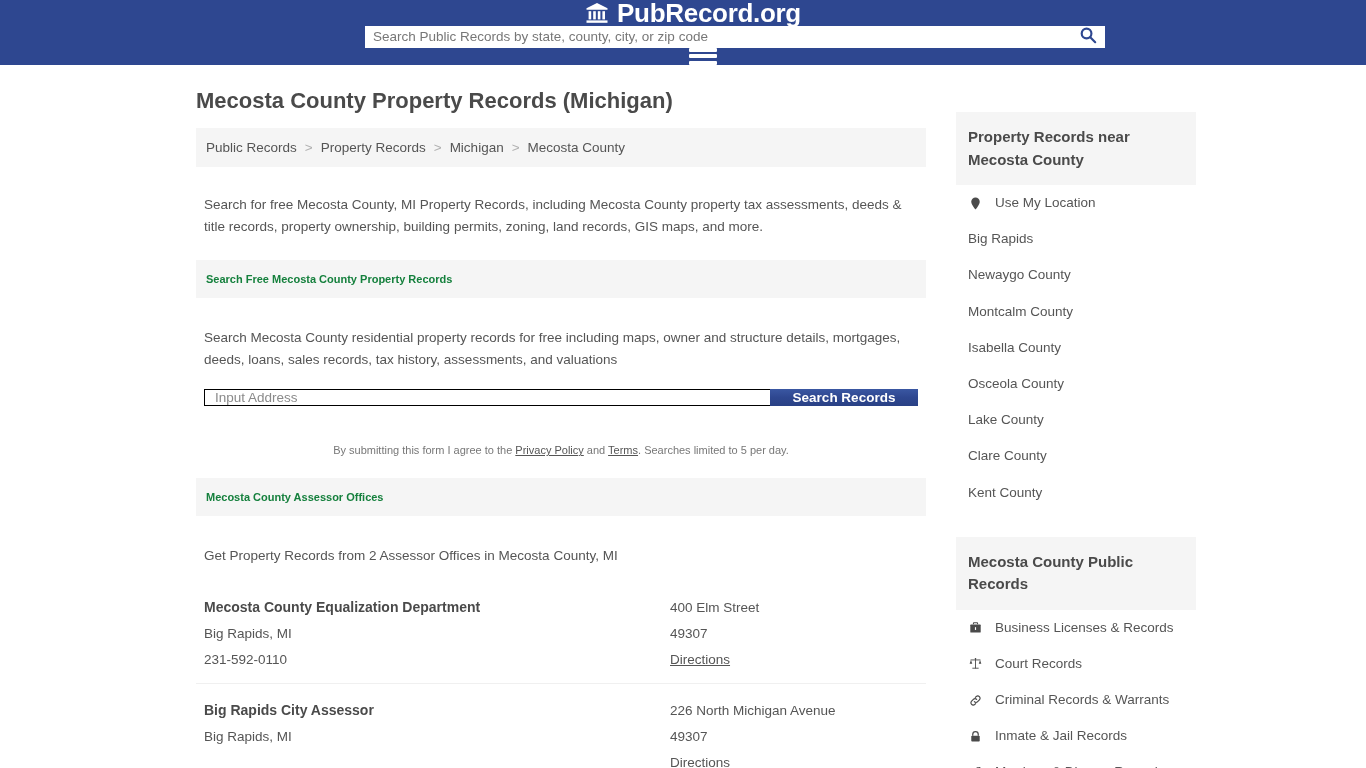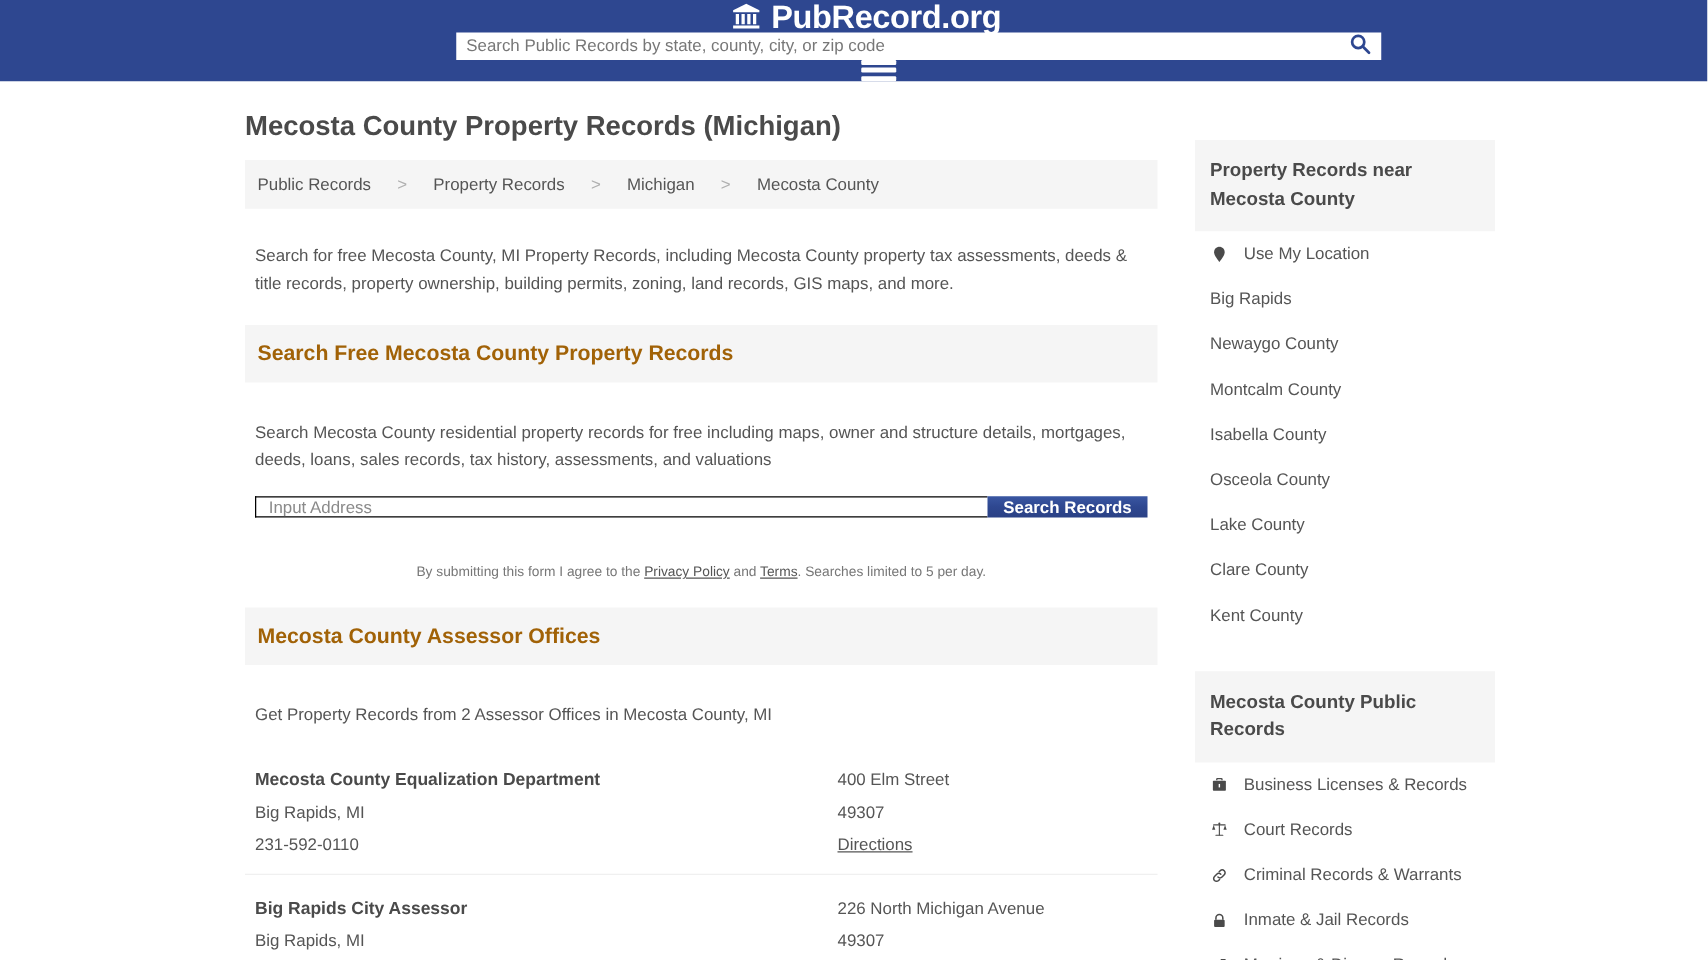--- a/index.html
+++ b/index.html
@@ -93,21 +93,21 @@
   }
 
   
   .breadcrumb {
     background: #f5f5f5;
     padding: 12px 10px;
     font-size: 13.5px;
     display: flex;
     align-items: center;
     flex-wrap: wrap;
-    gap: 13px;
+    gap: 0;
   }
   .breadcrumb a {
     color: #555555;
     text-decoration: none;
     white-space: nowrap;
   }
   .breadcrumb .sep {
     color: #b0b0b0;
     padding: 0 8px;
   }
@@ -118,23 +118,23 @@
     color: #555555;
     padding: 13px 8px 0 8px;
     max-width: 730px;
   }
 
   
   .section-bar {
     background: #f5f5f5;
     padding: 13px 10px;
     margin-top: 22px;
-    font-size: 17px;
-    font-weight: bold;
-    color: #a16207;
+    font-size: 11px;
+    font-weight: bold;
+    color: #15803d;
   }
 
   .section-text {
     font-size: 13.5px;
     line-height: 1.65;
     color: #555555;
     padding: 15px 8px 0 8px;
   }
 
   
@@ -150,21 +150,21 @@
     border-right: 0;
     outline: none;
     padding: 0 10px;
     font-family: "Liberation Sans", sans-serif;
     font-size: 13.5px;
     color: #333;
     background: #ffffff;
   }
   .search-form input::placeholder { color: #8a8a8a; }
   .search-submit {
-    width: 128px;
+    width: 148px;
     border: 0;
     background: linear-gradient(180deg, #3a57a2 0%, #2e4790 50%, #2a4185 100%);
     color: #ffffff;
     font-family: "Liberation Sans", sans-serif;
     font-size: 13.5px;
     font-weight: bold;
     cursor: pointer;
   }
   .form-note {
     text-align: center;

